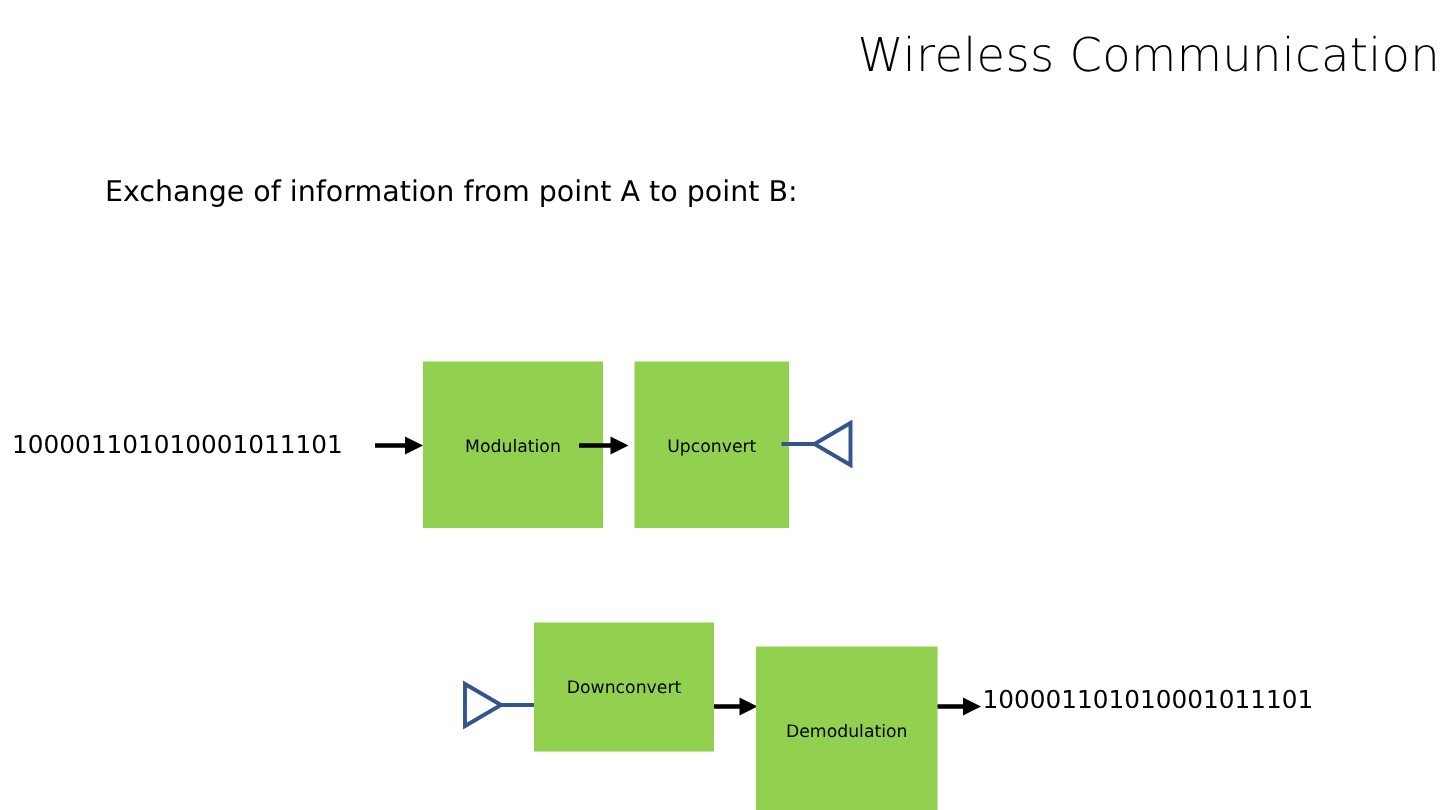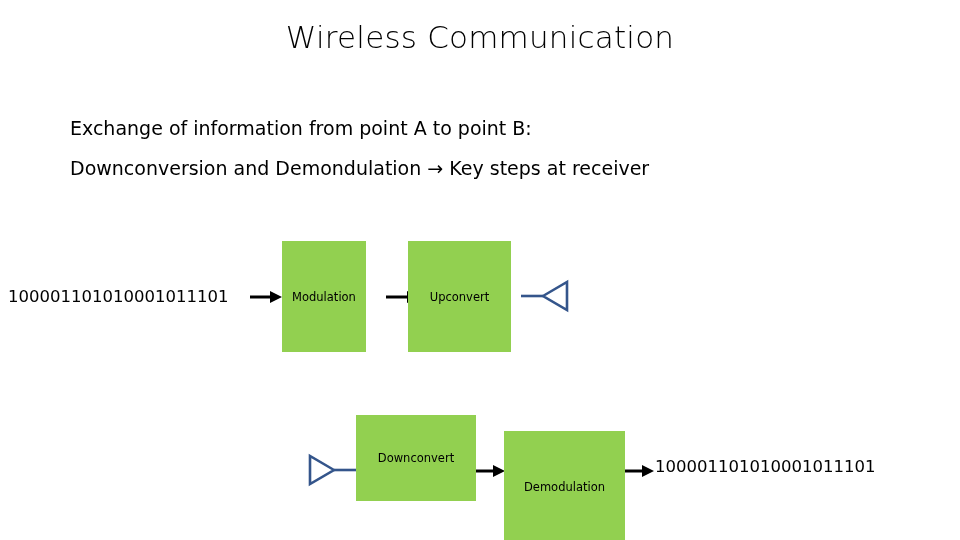--- a/index.html
+++ b/index.html
@@ -15,21 +15,21 @@
     font-family: "DejaVu Sans", "Liberation Sans", sans-serif;
     color: #000000;
   }
 
   
   #slide-title {
     position: absolute;
     left: 0;
     top: 20px;
     width: 960px;
-    text-align: center;
+    text-align: right;
     font-size: 31px;
     font-weight: 300;
     letter-spacing: 0.2px;
     color: #000000;
     line-height: 1.1;
     font-family: "DejaVu Sans", "Liberation Sans", sans-serif;
   }
 
   
   #body-text {
@@ -75,22 +75,22 @@
     white-space: nowrap;
     font-family: "DejaVu Sans", "Liberation Sans", sans-serif;
   }
 
   .arrow-svg, .antenna-svg {
     position: absolute;
     overflow: visible;
   }
 
   
-  #box-modulation   { left: 282px; top: 241px; width: 84px; height: 111px; }
-  #box-upconvert    { left: 408px; top: 241px; width: 103px; height: 111px; }
+  #box-modulation   { left: 282px; top: 241px; width: 120px; height: 111px; }
+  #box-upconvert    { left: 423px; top: 241px; width: 103px; height: 111px; }
   #box-downconvert  { left: 356px; top: 415px; width: 120px; height: 86px; }
   #box-demodulation { left: 504px; top: 431px; width: 121px; height: 111px; }
 
   
   #bits-in  { left: 8px;   top: 287px; }
   #bits-out { left: 655px; top: 457px; }
 
   
   #arrow-in-to-mod      { left: 250px; top: 288px; }
   #arrow-mod-to-up      { left: 386px; top: 288px; }
@@ -101,21 +101,20 @@
   #antenna-tx { left: 521px; top: 276px; }
   #antenna-rx { left: 308px; top: 450px; }
 </style>
 </head>
 <body>
 
 <div id="slide-title">Wireless Communication</div>
 
 <div id="body-text">
   <div class="body-line">Exchange of information from point A to point B:</div>
-  <div class="body-line">Downconversion and Demondulation → Key steps at receiver</div>
 </div>
 
 <div id="diagram">
 
   <div class="bitstream" id="bits-in">100001101010001011101</div>
 
   <svg class="arrow-svg" id="arrow-in-to-mod" width="32" height="18" viewBox="0 0 32 18">
     <line x1="0" y1="9" x2="22" y2="9" stroke="#000000" stroke-width="3"></line>
     <polygon points="20,3 32,9 20,15" fill="#000000"></polygon>
   </svg>

